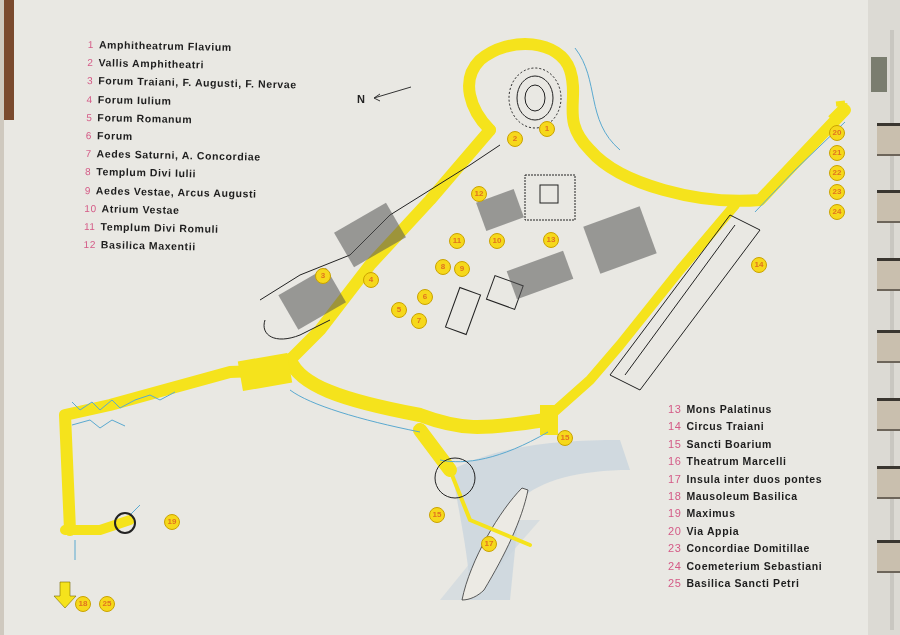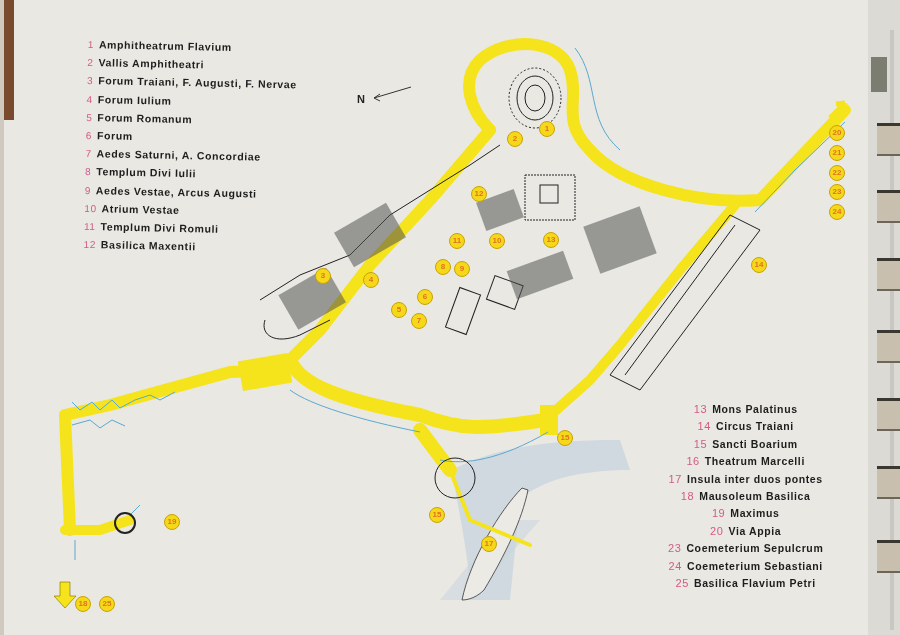--- a/index.html
+++ b/index.html
@@ -8,21 +8,21 @@
   .page-edge{position:absolute;left:0;top:0;width:10px;height:120px;background:#7a4a2e;}
   .binder{position:absolute;left:868px;top:0;width:32px;height:635px;background:#dcdad4;}
   .binder .spine{position:absolute;left:22px;top:30px;width:4px;height:600px;background:#c9c7c1;}
   .ring{position:absolute;left:877px;width:23px;height:28px;background:#c9bfae;border-top:3px solid #3a3630;border-bottom:2px solid #6d655a;}
   .thumb{position:absolute;left:871px;top:57px;width:16px;height:35px;background:#7a7d6f;}
   svg.map{position:absolute;left:0;top:0;}
   .legend{position:absolute;font-weight:bold;color:#1d1d1d;font-size:10.5px;letter-spacing:.6px;}
   .legend .row{height:18.2px;line-height:18.2px;white-space:nowrap;}
   .legend .num{display:inline-block;color:#d45a86;font-weight:normal;margin-right:5px;font-size:10px;}
   .legend-left{left:88px;top:35px;transform:rotate(1.2deg);transform-origin:left top;}
-  .legend-right{left:668px;top:401px;text-align:center;}
+  .legend-right{left:668px;top:401px;}
   .legend-right .row{height:17.4px;line-height:17.4px;}
   .legend-right .num{font-size:11px;}
   .north{position:absolute;left:357px;top:93px;font-weight:bold;font-size:11px;color:#222;}
   .marker{position:absolute;width:14px;height:14px;border-radius:50%;background:#f6d81b;border:1px solid #c9a200;color:#e07320;font-size:8px;line-height:14px;text-align:center;font-weight:bold;}
 </style>
 </head>
 <body>
 
 <div class="page">
   <div class="page-edge"></div>
@@ -117,23 +117,23 @@
 
 <div class="legend legend-right">
   <div class="row"><span class="num">13</span><span>Mons Palatinus</span></div>
   <div class="row"><span class="num">14</span><span>Circus Traiani</span></div>
   <div class="row"><span class="num">15</span><span>Sancti Boarium</span></div>
   <div class="row"><span class="num">16</span><span>Theatrum Marcelli</span></div>
   <div class="row"><span class="num">17</span><span>Insula inter duos pontes</span></div>
   <div class="row"><span class="num">18</span><span>Mausoleum Basilica</span></div>
   <div class="row"><span class="num">19</span><span>Maximus</span></div>
   <div class="row"><span class="num">20</span><span>Via Appia</span></div>
-  <div class="row"><span class="num">23</span><span>Coemeterium Sepulcrum</span></div>
+  <div class="row"><span class="num">23</span><span>Concordiae Domitillae</span></div>
   <div class="row"><span class="num">24</span><span>Coemeterium Sebastiani</span></div>
-  <div class="row"><span class="num">25</span><span>Basilica Flavium Petri</span></div>
+  <div class="row"><span class="num">25</span><span>Basilica Sancti Petri</span></div>
 </div>
 
 <div id="markers">
     <div class="marker" style="left: 539px; top: 121px;">1</div>
     <div class="marker" style="left: 507px; top: 131px;">2</div>
     <div class="marker" style="left: 315px; top: 268px;">3</div>
     <div class="marker" style="left: 363px; top: 272px;">4</div>
     <div class="marker" style="left: 391px; top: 302px;">5</div>
     <div class="marker" style="left: 417px; top: 289px;">6</div>
     <div class="marker" style="left: 411px; top: 313px;">7</div>

